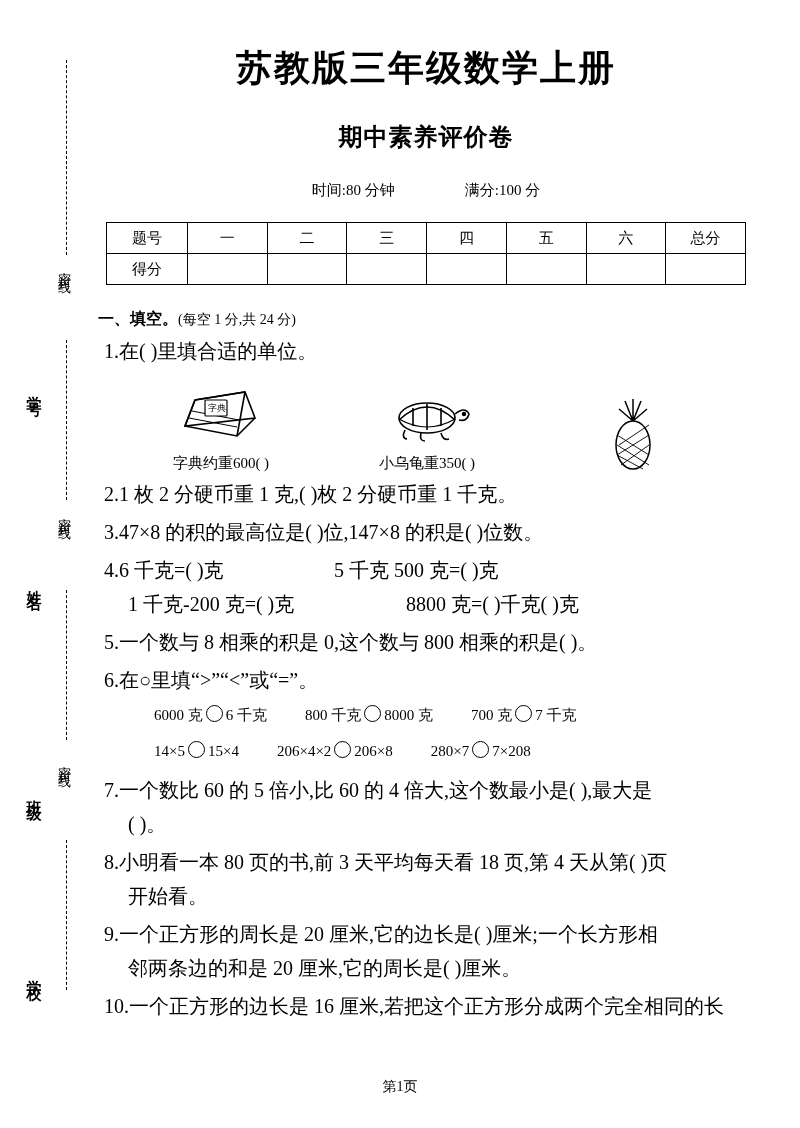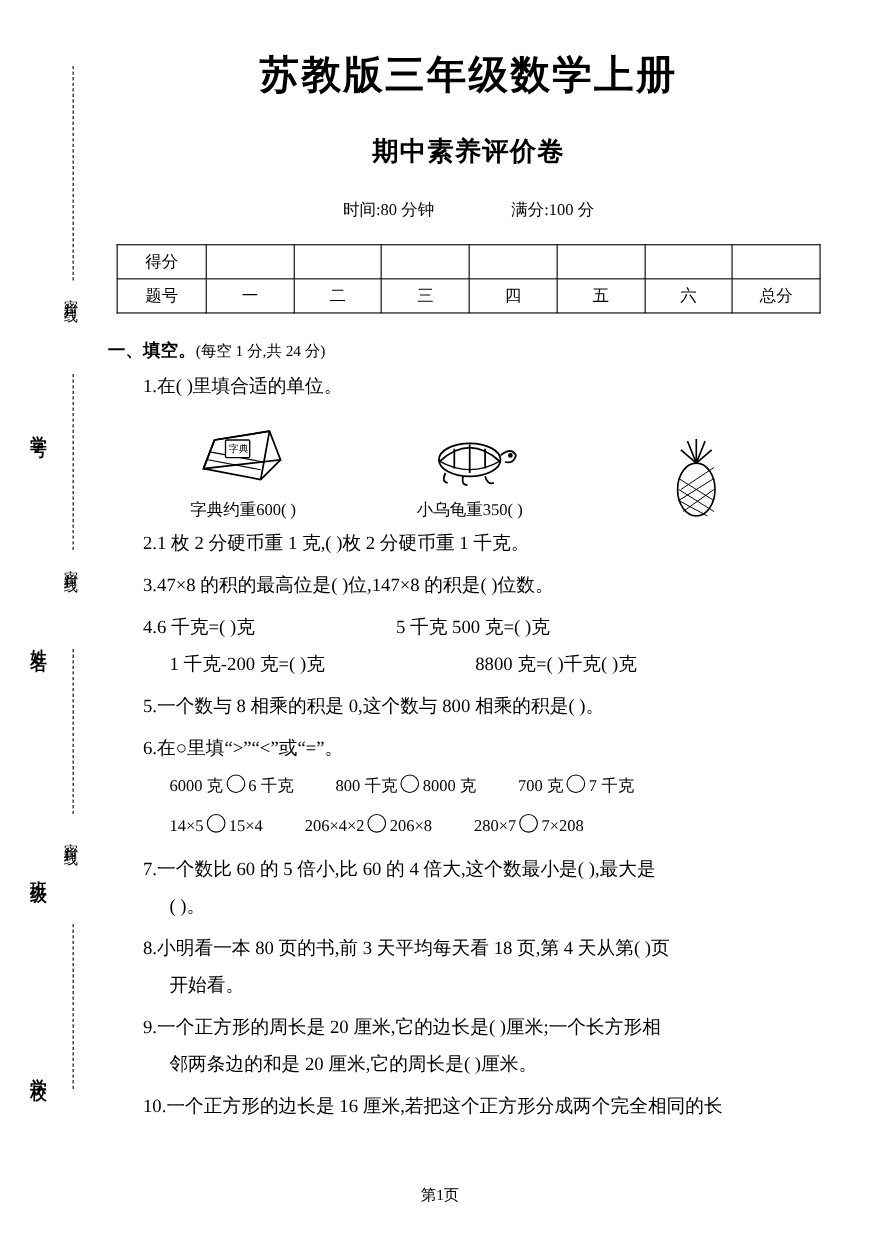--- a/index.html
+++ b/index.html
@@ -105,23 +105,23 @@
     font-size: 16px;
     font-weight: bold;
     margin-top: 24px;
     margin-left: 2px;
   }
   .section-head .note {
     font-weight: normal;
     font-size: 14px;
   }
   .q {
-    font-size: 17px;
+    font-size: 20px;
     line-height: 34px;
-    margin-left: 34px;
+    margin-left: 8px;
     margin-top: 4px;
   }
   .q .ind {
     display: block;
     margin-left: 24px;
   }
   .pics {
     display: flex;
     margin: 6px 0 0 22px;
     align-items: flex-end;
@@ -193,38 +193,38 @@
     <div class="title-sub">期中素养评价卷</div>
 
     <div class="meta-row">
       <span>时间:80 分钟</span>
       <span>满分:100 分</span>
     </div>
 
     <table class="score">
       <tbody>
           <tr>
-        <td class="lead">得分</td>
-        <td></td>
-        <td></td>
-        <td></td>
-        <td></td>
-        <td></td>
-        <td></td>
-        <td></td>
-      </tr>
-      <tr>
         <td class="lead">题号</td>
         <td>一</td>
         <td>二</td>
         <td>三</td>
         <td>四</td>
         <td>五</td>
         <td>六</td>
         <td>总分</td>
+      </tr>
+      <tr>
+        <td class="lead">得分</td>
+        <td></td>
+        <td></td>
+        <td></td>
+        <td></td>
+        <td></td>
+        <td></td>
+        <td></td>
       </tr>
     </tbody>
       </table>
 
     <div class="section-head">
       <span>一、填空。</span><span class="note">(每空 1 分,共 24 分)</span>
     </div>
 
     <div class="q">
       <span>1.在(        )里填合适的单位。</span>

